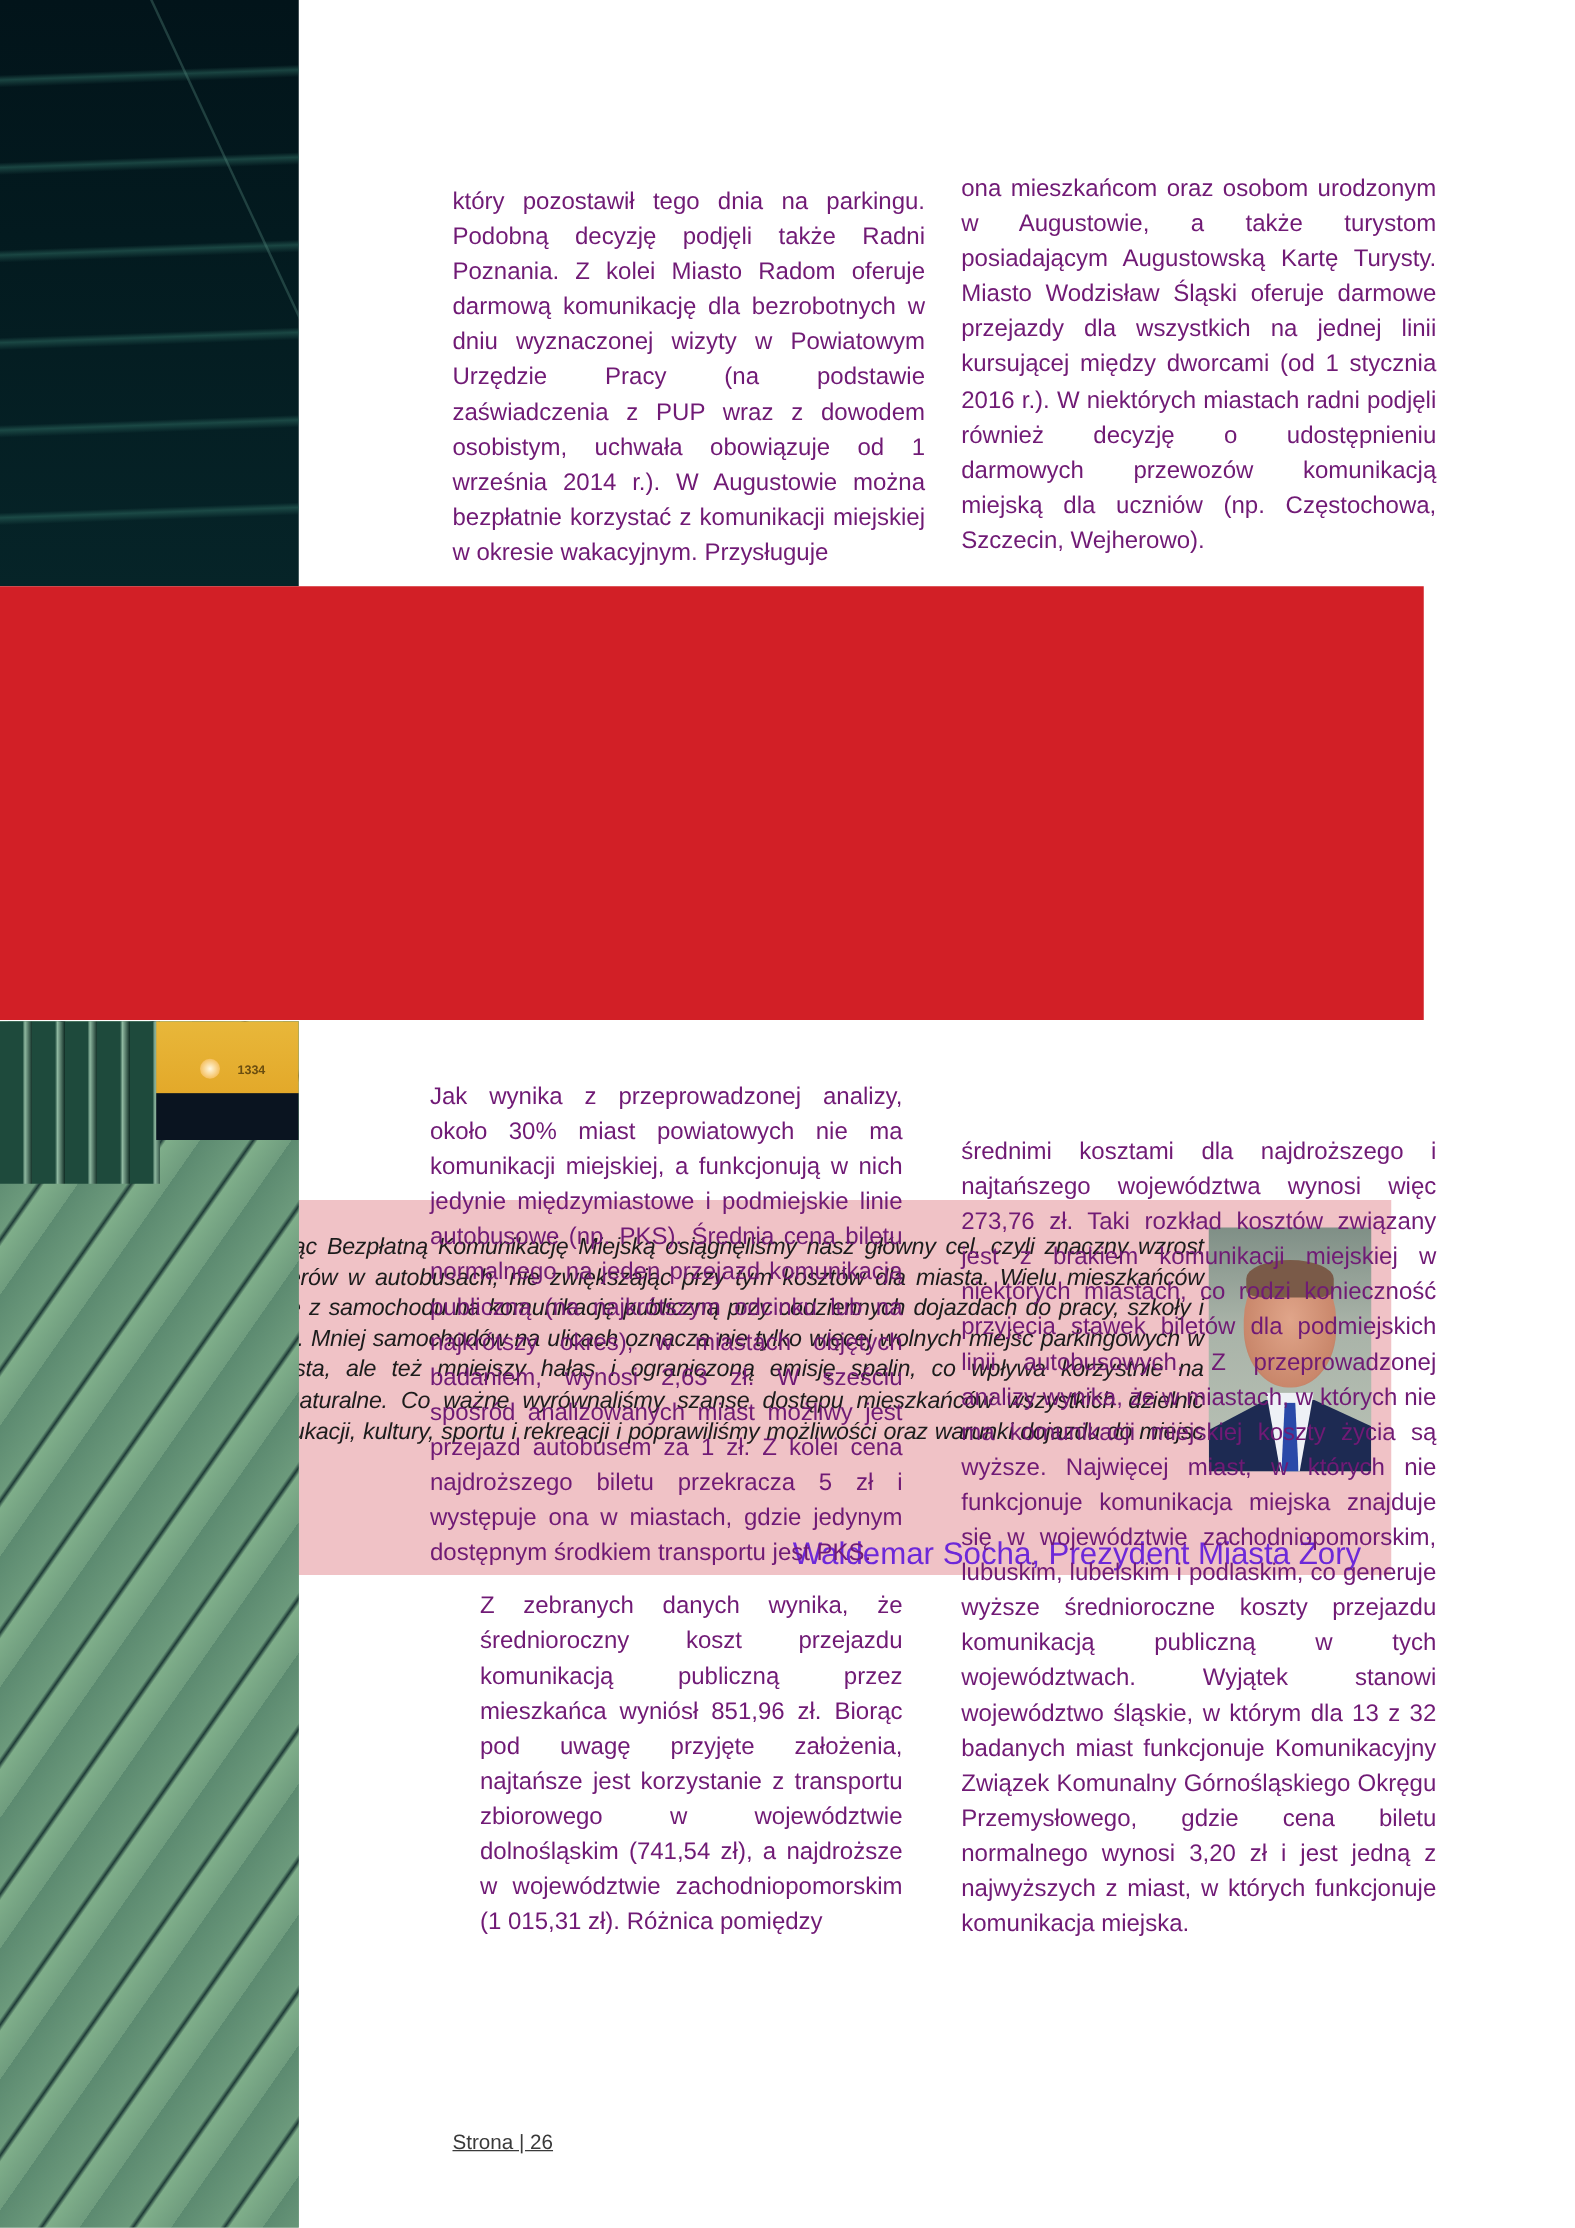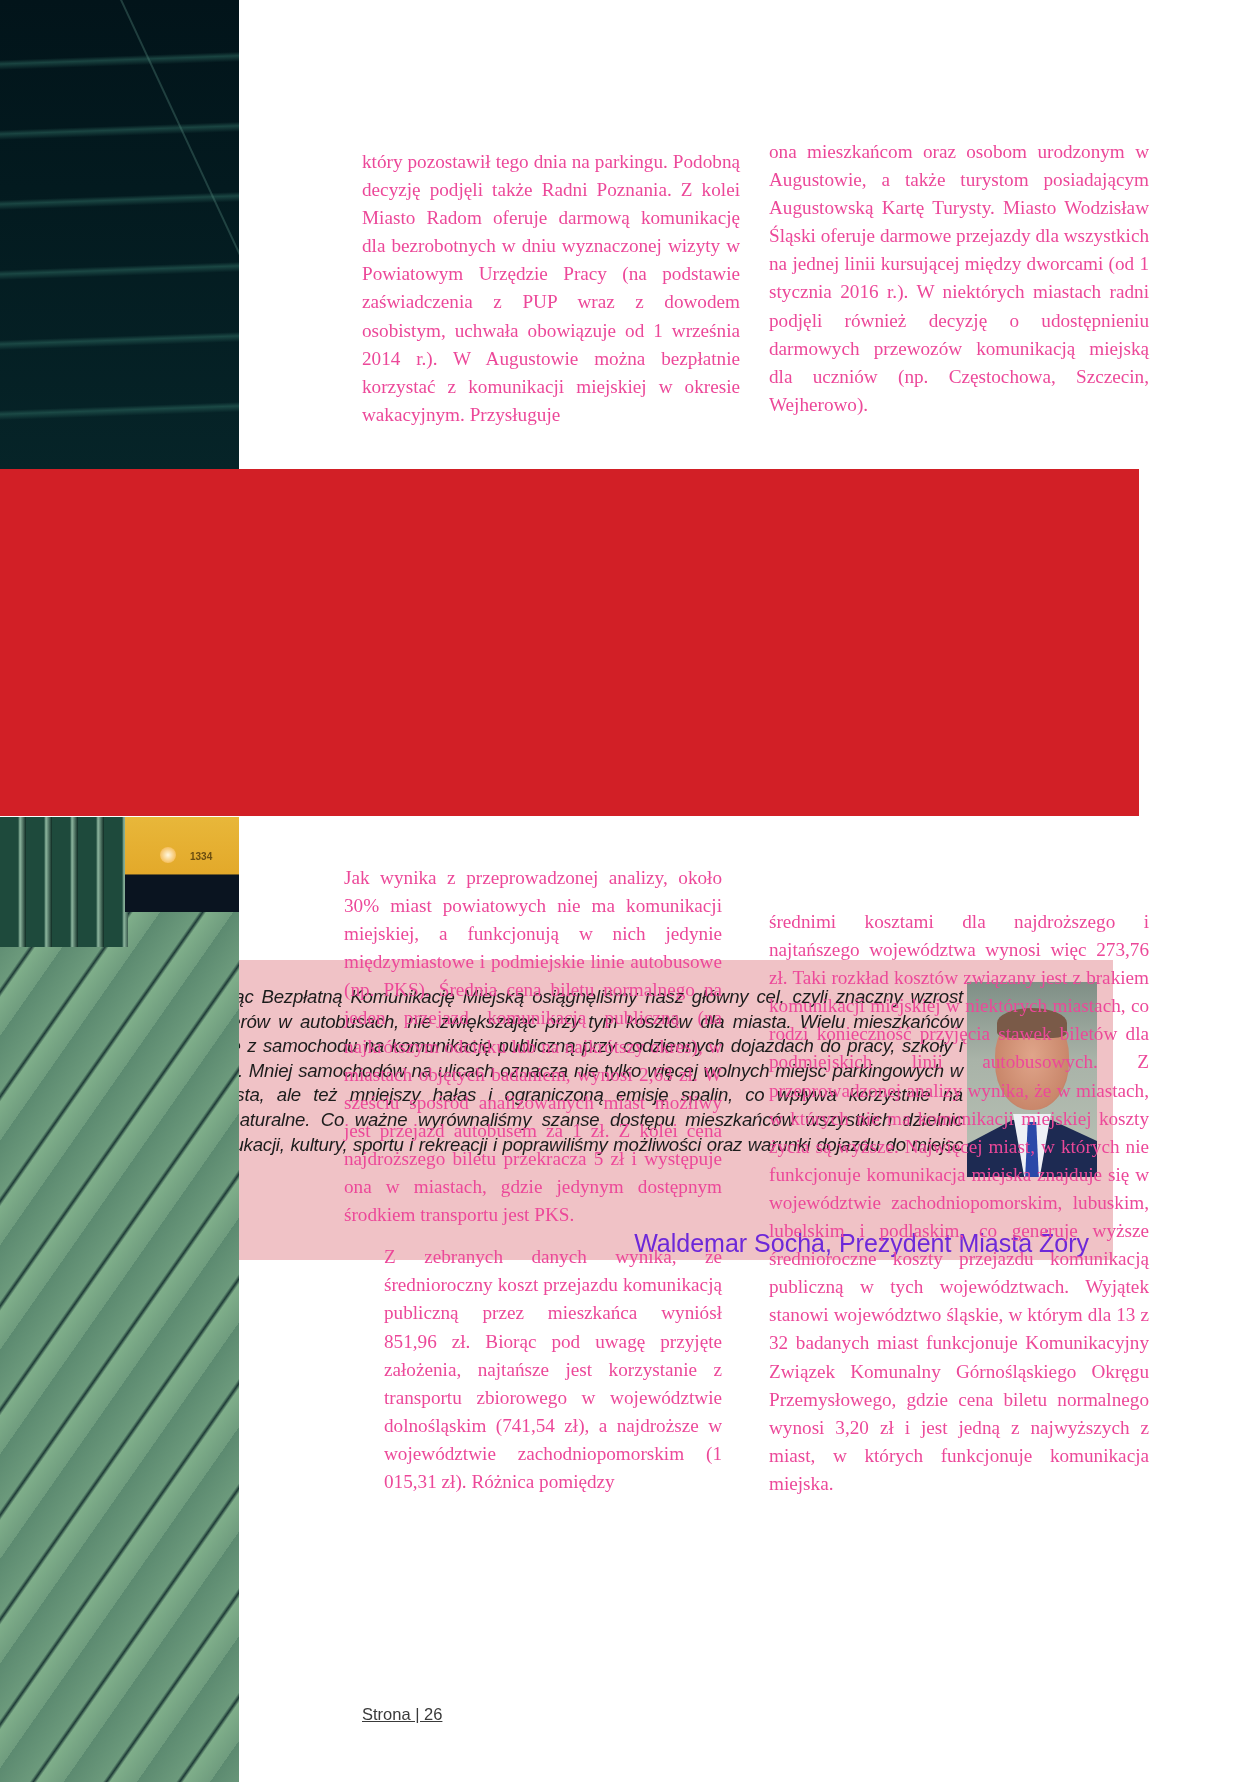--- a/index.html
+++ b/index.html
@@ -37,22 +37,21 @@
   .photo-bottom .tram-light {
     position: absolute; left: 160px; top: 30px; width: 16px; height: 16px; border-radius: 50%;
     background: radial-gradient(circle, #fff8e0 0%, #f5c060 70%, rgba(245,192,96,0) 100%);
   }
   .photo-bottom .station {
     position: absolute; left: 0; top: 0; width: 128px; height: 130px;
     background: repeating-linear-gradient(90deg, #1e4a3c 0px, #1e4a3c 18px, #8fb8a0 20px, #0d2a22 26px);
   }
   .col {
     position: absolute; font-size: 19.2px; line-height: 28.1px; text-align: justify;
-    color: #ec4899;
-    font-family: Liberation Serif, serif;
+    color: #701a75;
   }
   .col p { margin: 0; }
   .col p + p { margin-top: 14px; margin-left: 40px; }
   .col-top-left { left: 362px; top: 148px; width: 378px; }
   .col-top-right { left: 769px; top: 138px; width: 380px; }
   .col-bot-left { left: 344px; top: 864px; width: 378px; }
   .col-bot-right { left: 769px; top: 908px; width: 380px; }
   .red-band {
     position: absolute; left: 0; top: 469px; width: 1139px; height: 347px;
     background: #d21f26;

